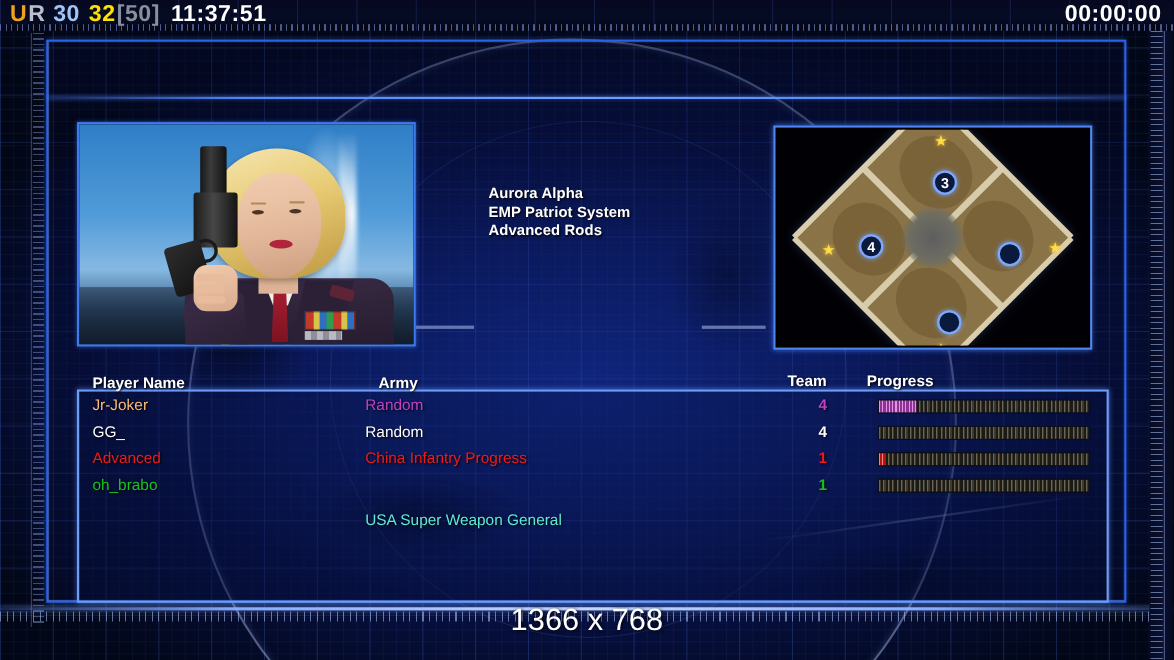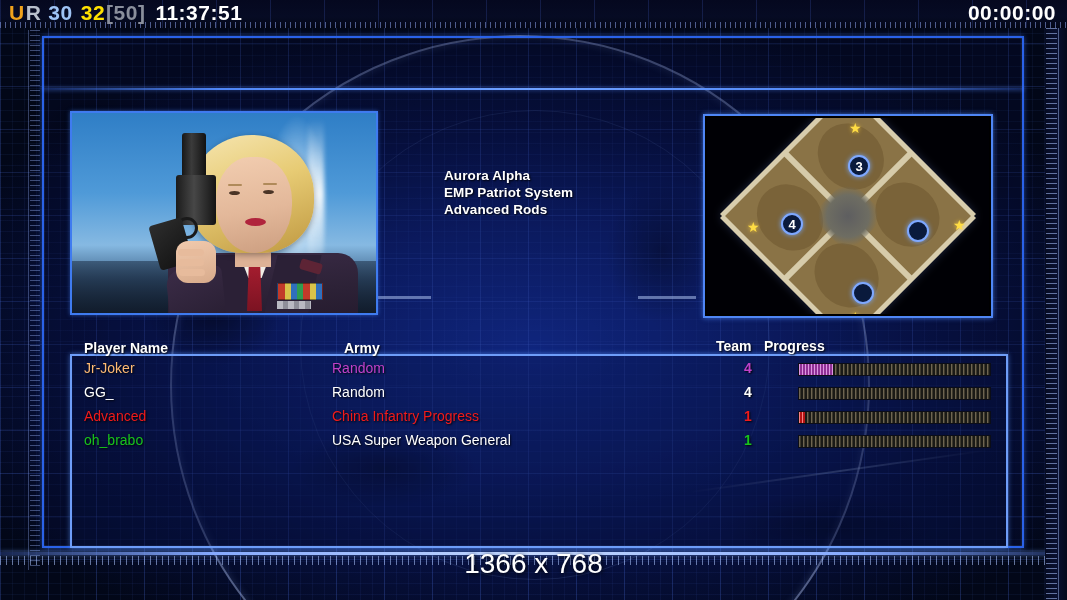--- a/index.html
+++ b/index.html
@@ -441,21 +441,21 @@
   .th {
     position: absolute;
     color: #ffffff;
     font-size: 14px;
     font-weight: bold;
     text-shadow: 1px 1px 2px rgba(0,0,0,.9);
   }
   .th-name { left: 84px; top: 2px; }
   .th-army { left: 332px; top: 2px; margin-left: 12px; }
   .th-team { left: 716px; top: 0px; }
-  .th-prog { left: 764px; top: 0px; }
+  .th-prog { left: 788px; top: 0px; }
 
   .table-frame {
     position: absolute;
     left: 70px; top: 354px;
     width: 938px; height: 194px;
     border: 2px solid #6e9df8;
     box-shadow: 0 0 5px rgba(90,150,255,.6);
     background: rgba(8,20,70,.26);
     z-index: 21;
   }
@@ -651,21 +651,21 @@
         <div class="cell c-army" style="color: rgb(241, 26, 26);">China Infantry Progress</div>
         <div class="cell c-team" style="color: rgb(241, 26, 26);">1</div>
         <div class="progress-track">
           <div class="progress-fill" style="width: 3%; background: rgb(241, 26, 26);">
             <div class="pf-stripes"></div>
           </div>
         </div>
       </div>
       <div class="row">
         <div class="cell c-name" style="color: rgb(24, 196, 28);">oh_brabo</div>
-        <div class="cell c-army" style="color: #ffffff;">USA Super Weapon General</div>
+        <div class="cell c-army" style="color: #5eead4; margin-top: 32px;">USA Super Weapon General</div>
         <div class="cell c-team" style="color: rgb(24, 196, 28);">1</div>
         <div class="progress-track">
           <div class="progress-fill" style="width: 0%; background: rgb(24, 196, 28);">
             <div class="pf-stripes"></div>
           </div>
         </div>
       </div>
     </div>
 
   <div class="bottom-sep"></div>

